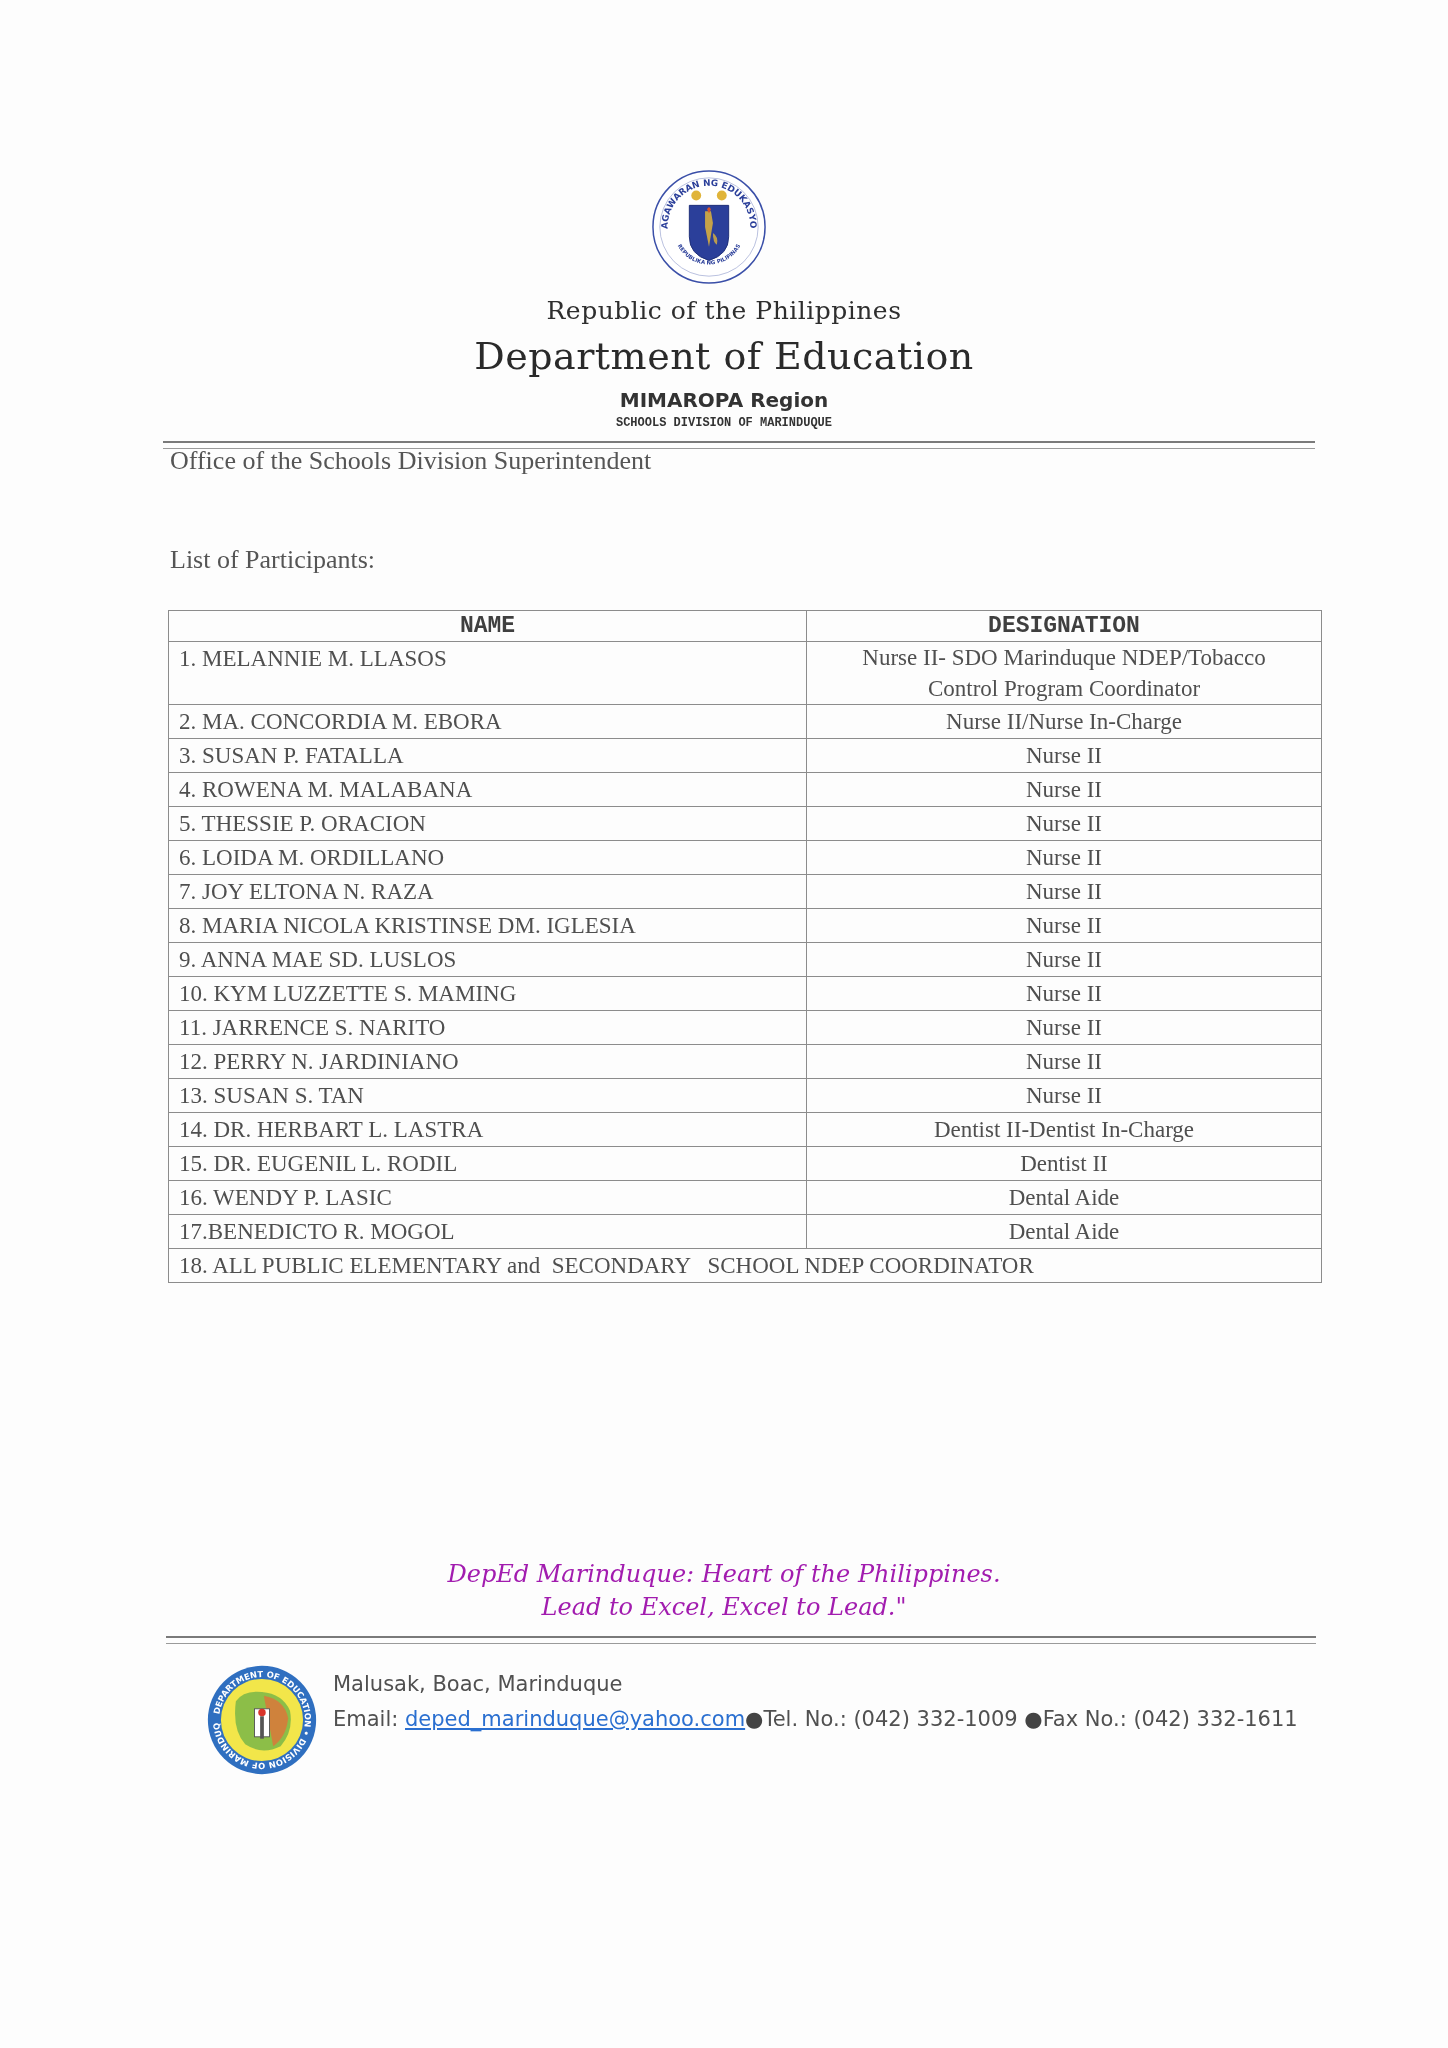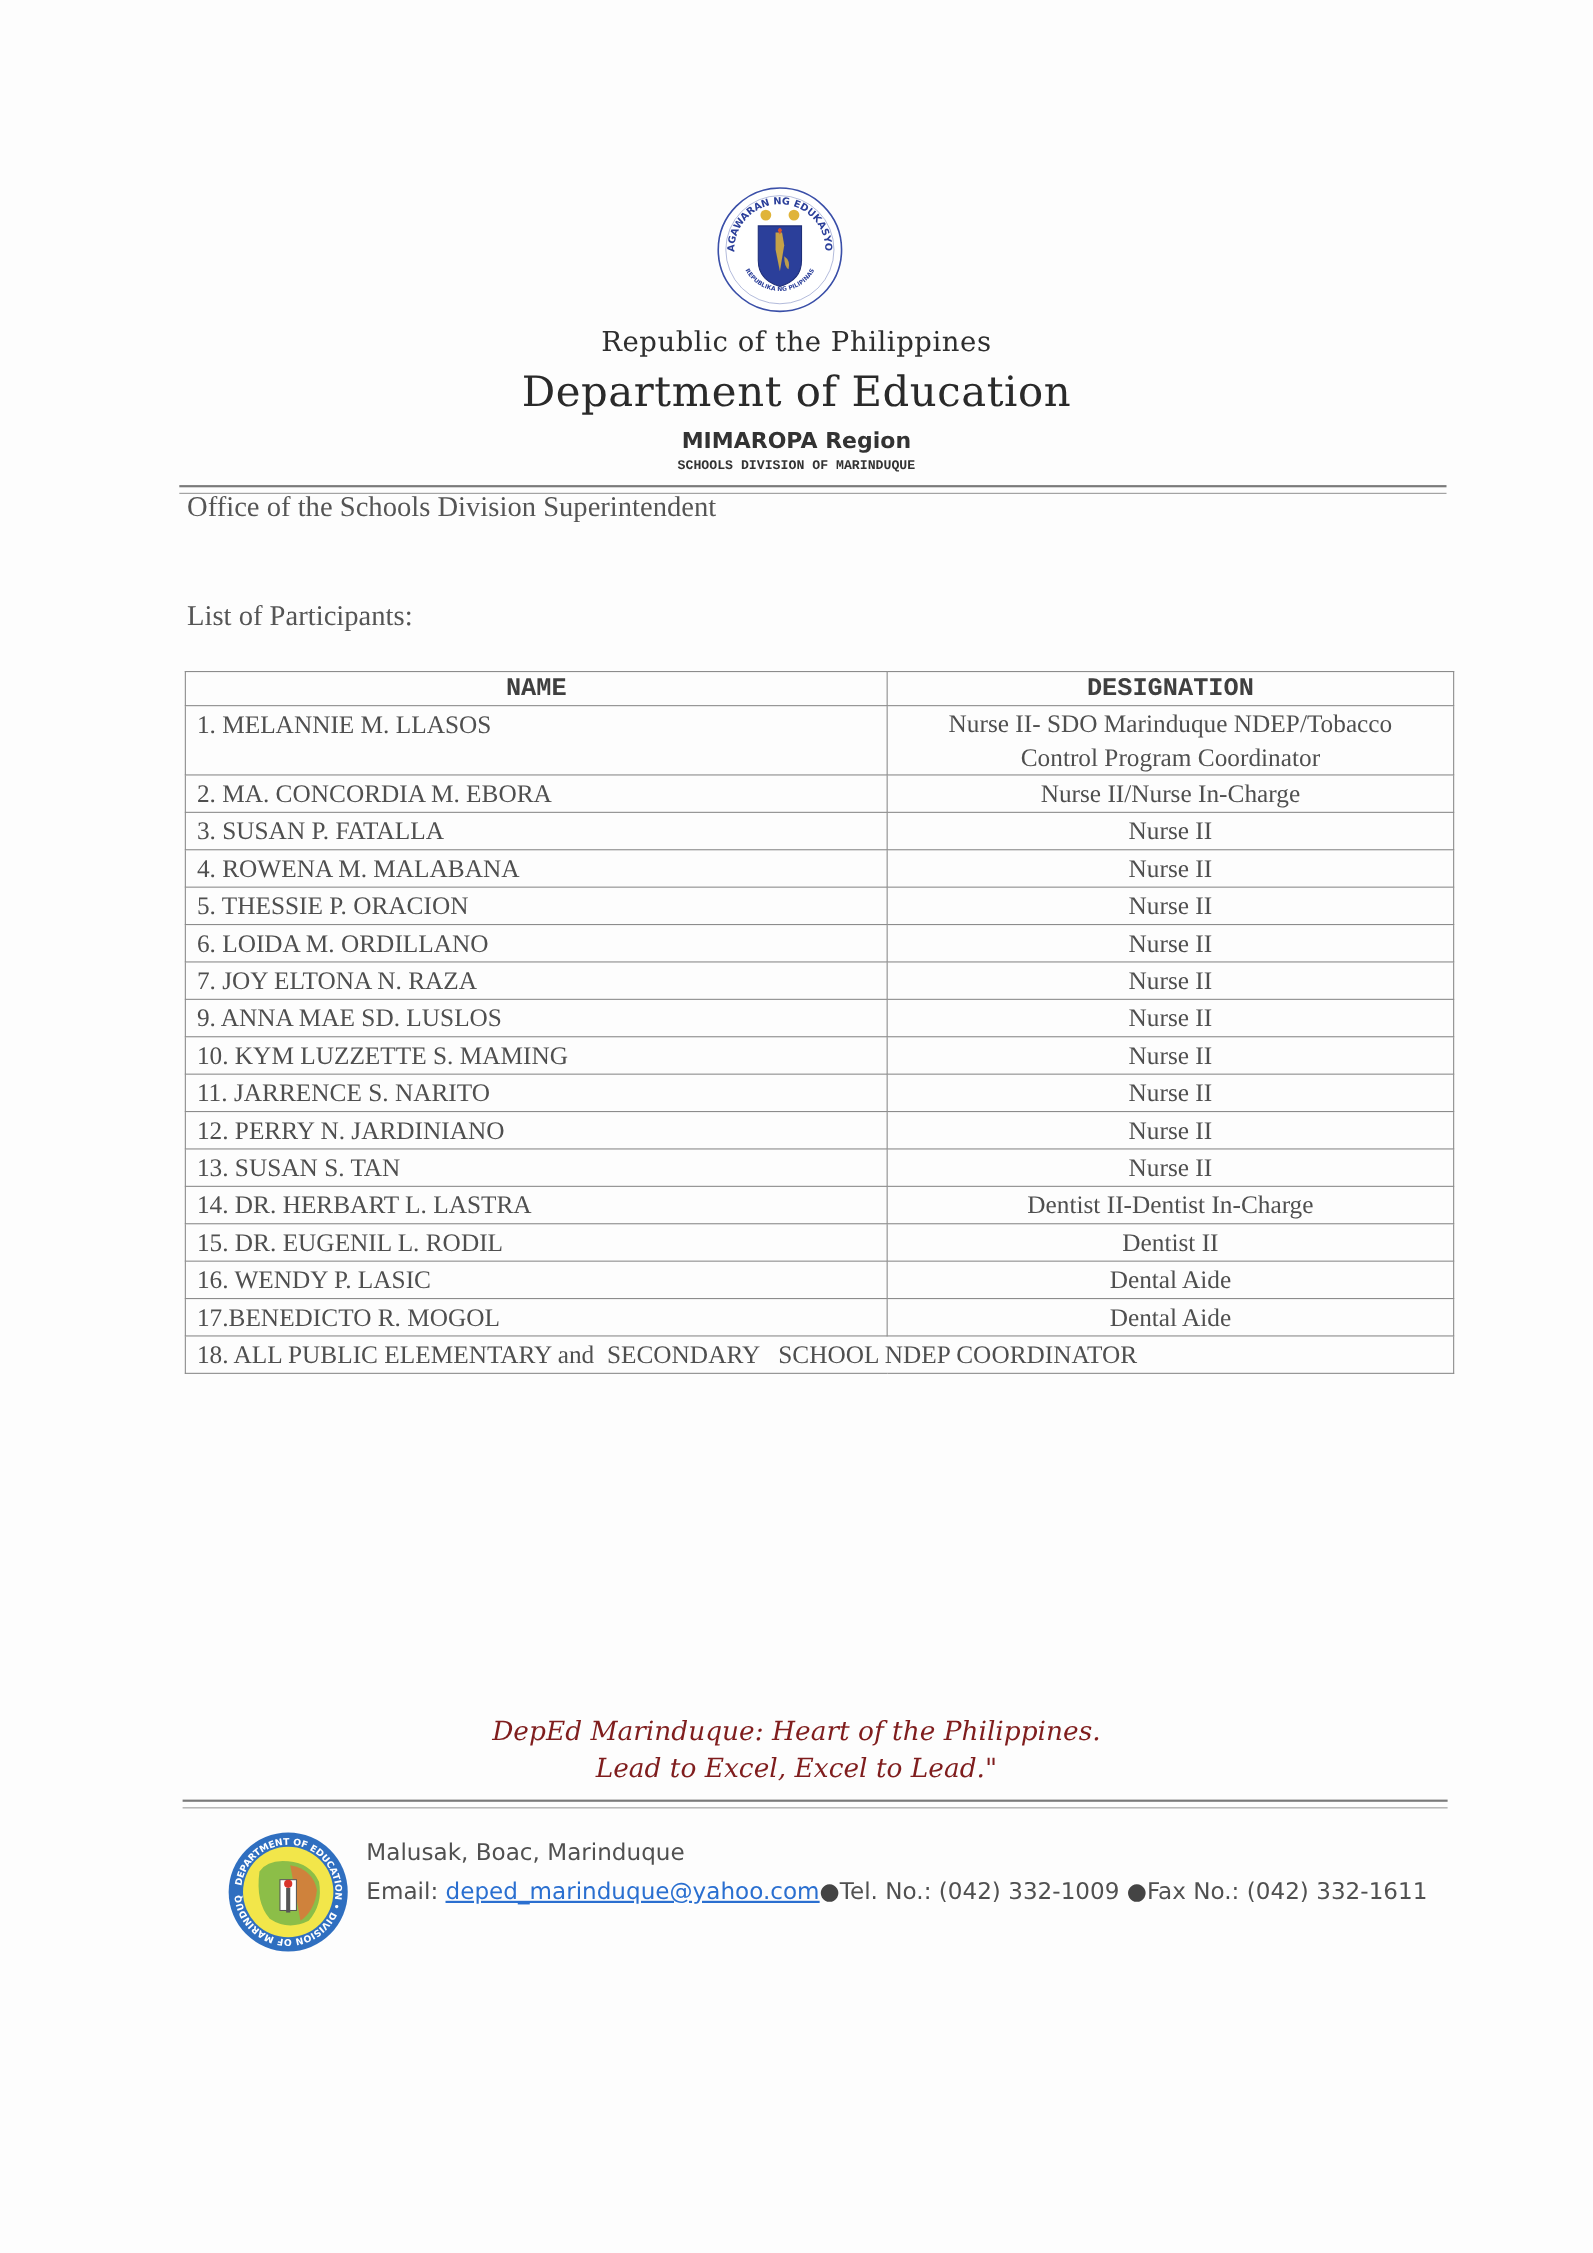--- a/index.html
+++ b/index.html
@@ -69,21 +69,21 @@
   #participants-table th.col-name { width: 617px; }
   #participants-table td.desig { text-align: center; }
   #participants-table tr.tall td { height: 62px; }
   #participants-table td.desig.two-line { line-height: 31px; }
   #participants-table td.merged { white-space: pre; }
 
   
   #motto {
     left: 0; width: 1448px; top: 1558px; text-align: center;
     font-family: "DejaVu Serif", serif; font-style: italic;
-    font-size: 24px; line-height: 33px; color: #7f1d1d;
+    font-size: 24px; line-height: 33px; color: #a21caf;
   }
   #footer-rule { left: 166px; top: 1636px; width: 1150px; }
   #footer-logo { left: 206px; top: 1664px; width: 112px; height: 112px; }
   #address {
     left: 333px; top: 1672px; font-family: "DejaVu Sans", sans-serif;
     font-size: 21px; color: #505050;
   }
   #contact {
     left: 333px; top: 1707px; font-family: "DejaVu Sans", sans-serif;
     font-size: 21px; color: #505050; white-space: nowrap;
@@ -157,20 +157,24 @@
       </tr>
     <tr>
         <td>6. LOIDA M. ORDILLANO</td>
         <td class="desig">Nurse II</td>
       </tr>
     <tr>
         <td>7. JOY ELTONA N. RAZA</td>
         <td class="desig">Nurse II</td>
       </tr>
     <tr>
+        <td>8. MARIA NICOLA KRISTINSE DM. IGLESIA</td>
+        <td class="desig">Nurse II</td>
+      </tr>
+    <tr>
         <td>9. ANNA MAE SD. LUSLOS</td>
         <td class="desig">Nurse II</td>
       </tr>
     <tr>
         <td>10. KYM LUZZETTE S. MAMING</td>
         <td class="desig">Nurse II</td>
       </tr>
     <tr>
         <td>11. JARRENCE S. NARITO</td>
         <td class="desig">Nurse II</td>

